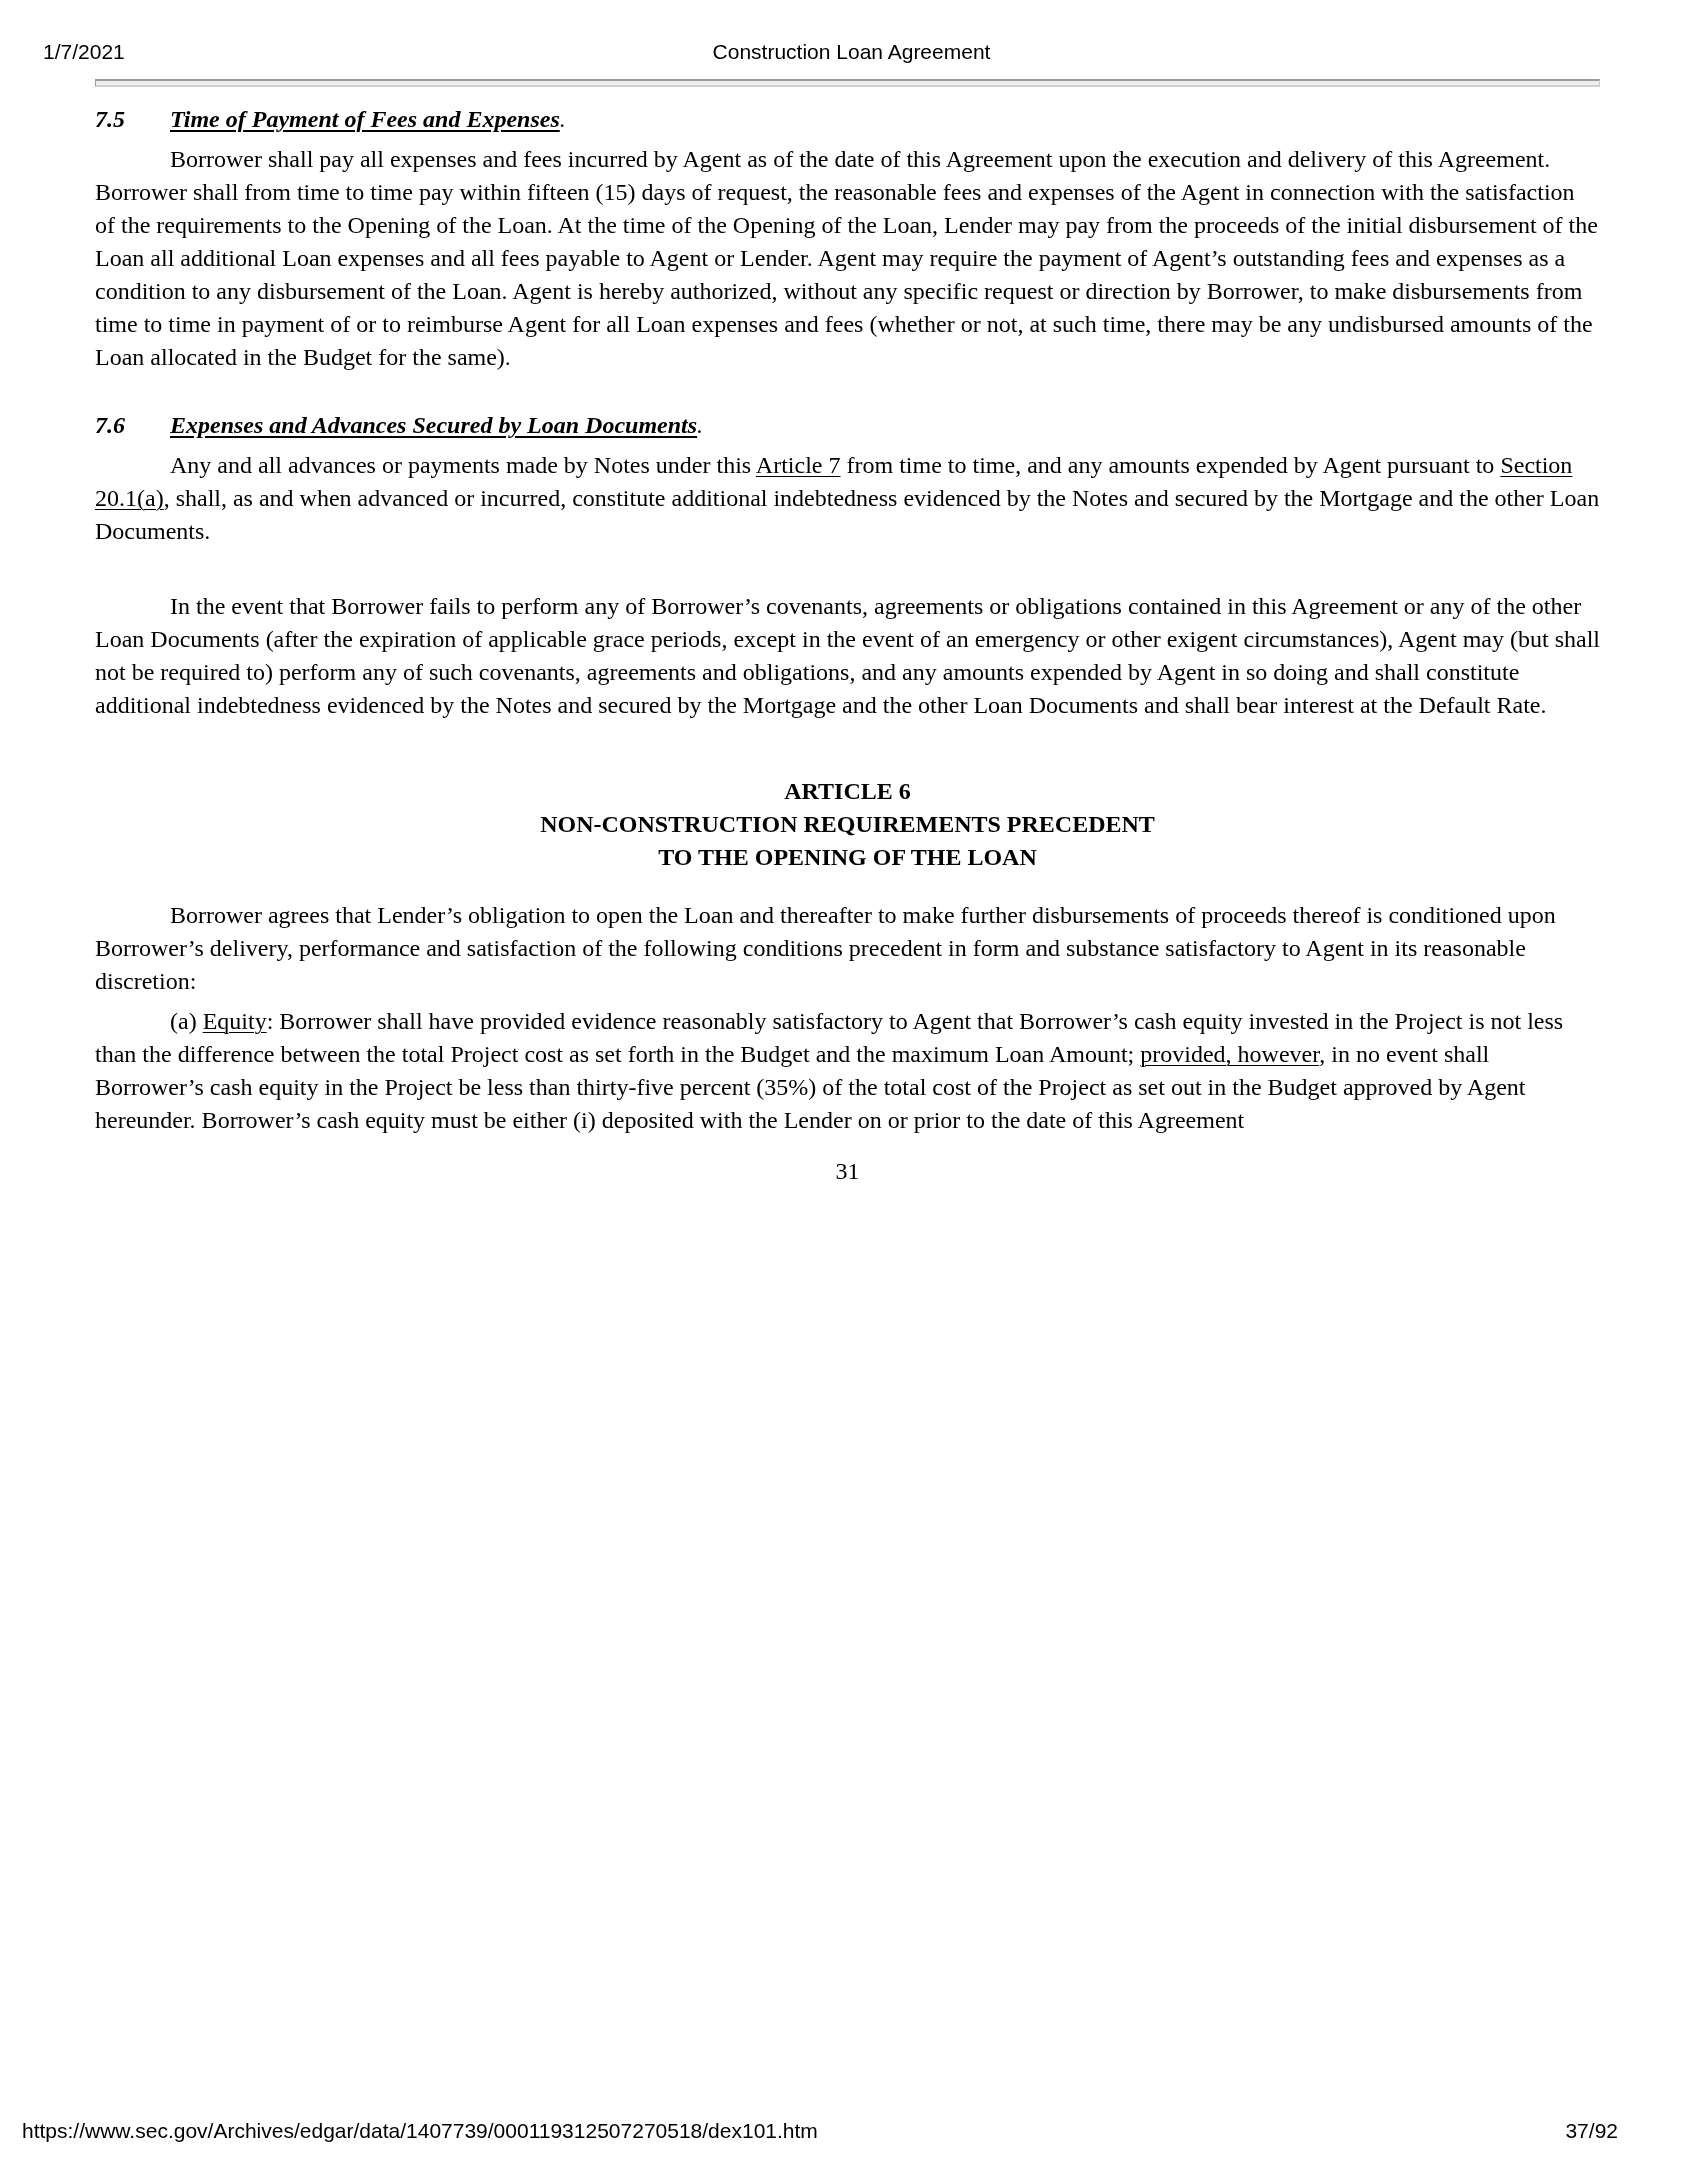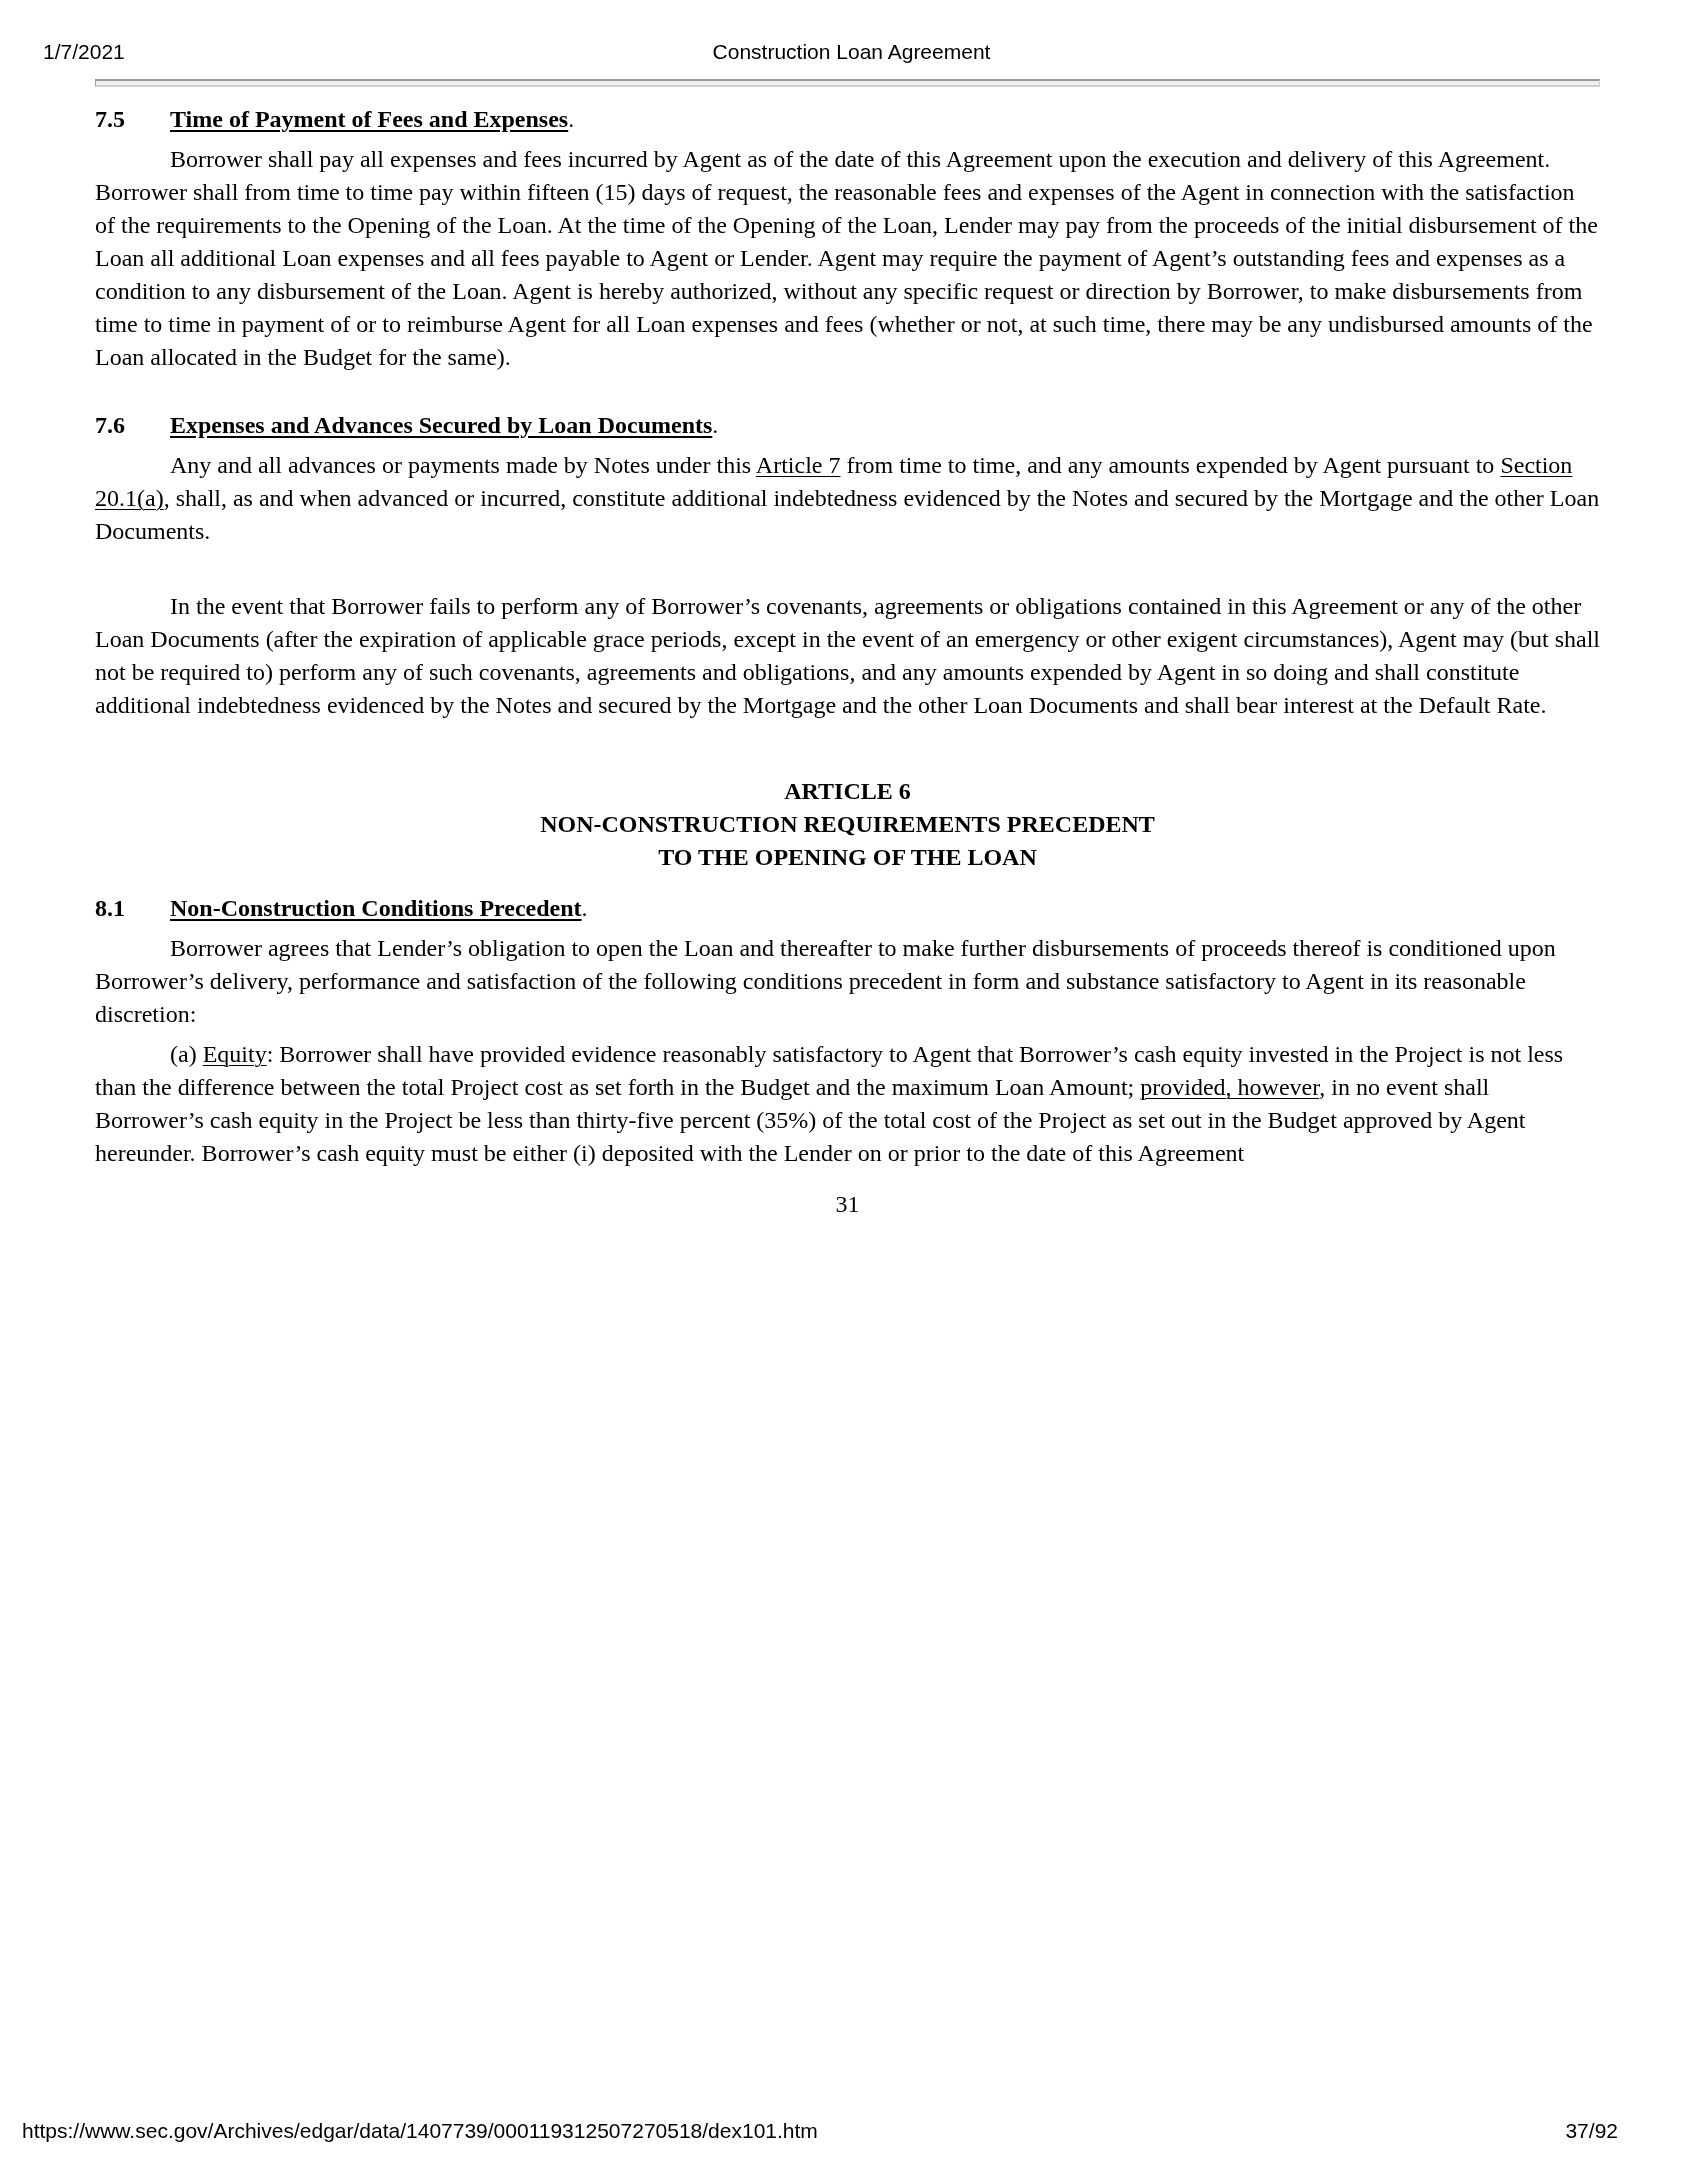--- a/index.html
+++ b/index.html
@@ -55,20 +55,21 @@
       left: 95px;
       width: 1505px;
       font-family: "Liberation Serif", serif;
       font-size: 24px;
       line-height: 33px;
     }
     .sec-head {
       font-weight: bold;
       margin: 0;
       height: 33px;
+      font-style: italic;
     }
     .sec-head .num {
       display: inline-block;
       width: 75px;
     }
     .sec-head .ttl {
       text-decoration: underline;
       text-decoration-thickness: 2px;
       text-underline-offset: 3px;
     }
@@ -150,23 +151,20 @@
 
   <div>
     <p class="article">ARTICLE 6</p>
     <p class="article">NON-CONSTRUCTION REQUIREMENTS PRECEDENT</p>
     <p class="article">TO THE OPENING OF THE LOAN</p>
   </div>
 
   <div style="height:18px"></div>
 
   <div>
-    <p class="sec-head">
-      <span class="num">8.1</span><span class="ttl">Non-Construction Conditions Precedent</span><span class="dot">.</span>
-    </p>
     <p class="para">Borrower agrees that Lender’s obligation to open the Loan and thereafter to make further disbursements of proceeds thereof is conditioned upon Borrower’s delivery, performance and satisfaction of the following conditions precedent in form and substance satisfactory to Agent in its reasonable discretion:</p>
     <p class="para"><span>(a) </span><u>Equity</u><span>: Borrower shall have provided evidence reasonably satisfactory to Agent that Borrower’s cash equity invested in the Project is not less than the difference between the total Project cost as set forth in the Budget and the maximum Loan Amount; </span><u>provided, however</u><span>, in no event shall Borrower’s cash equity in the Project be less than thirty-five percent (35%) of the total cost of the Project as set out in the Budget approved by Agent hereunder. Borrower’s cash equity must be either (i) deposited with the Lender on or prior to the date of this Agreement</span></p>
   </div>
 
   <p class="page-number">31</p>
 </div>
 
 <div class="print-footer">
   <span class="url">https://www.sec.gov/Archives/edgar/data/1407739/000119312507270518/dex101.htm</span>
   <span class="pages">37/92</span>

